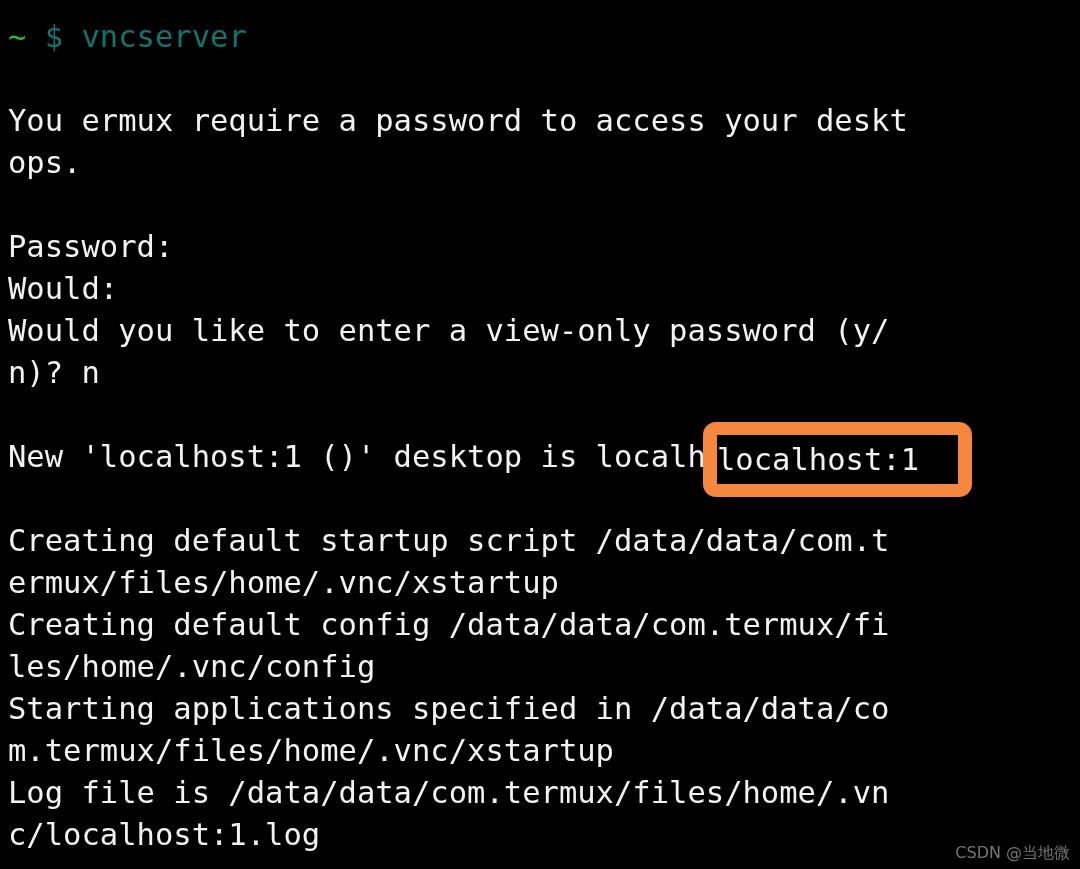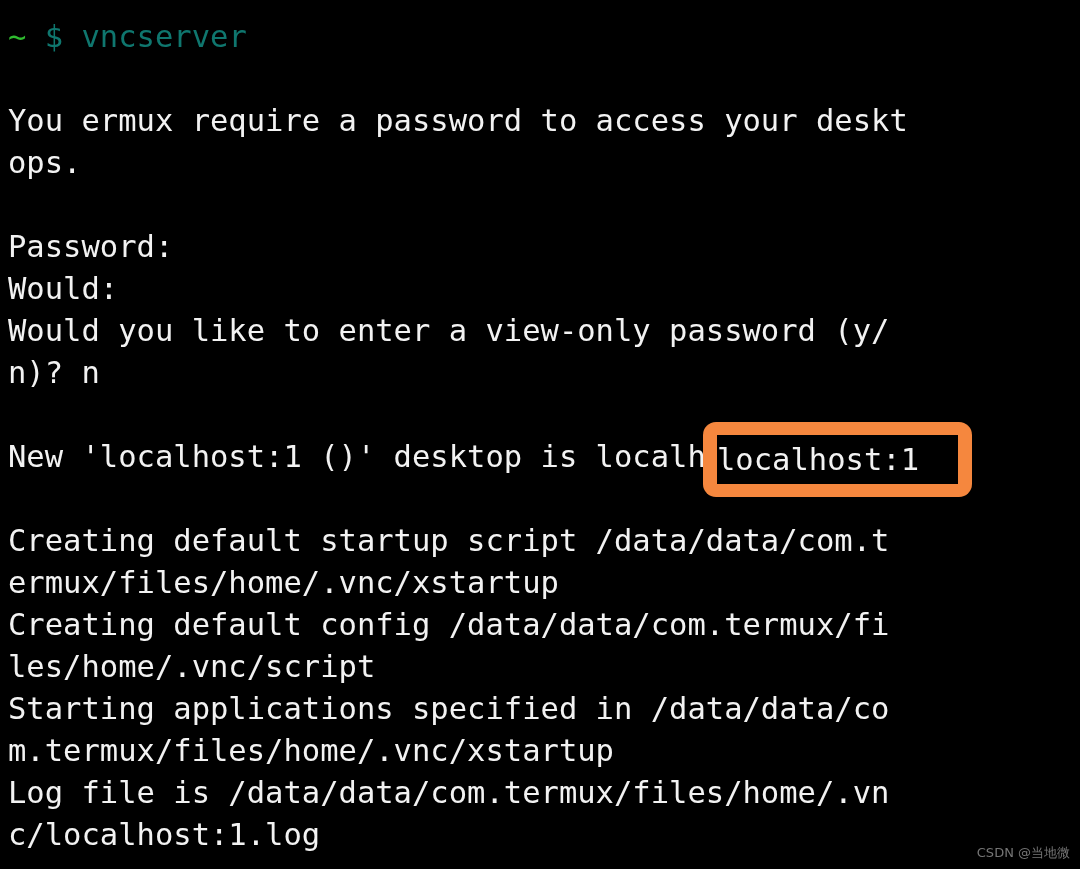--- a/index.html
+++ b/index.html
@@ -78,21 +78,21 @@
     white-space: pre;
     font-family: "DejaVu Sans Mono", "Liberation Mono", monospace;
   }
 
   
   #watermark {
     position: absolute;
     right: 10px;
     bottom: 6px;
     color: #8a8a8a;
-    font-size: 13px;
+    font-size: 16px;
     line-height: 20px;
     font-family: "DejaVu Sans", "Liberation Sans", sans-serif;
     white-space: pre;
     opacity: 0.85;
   }
 </style>
 </head>
 <body>
 
 <div id="terminal">
@@ -108,21 +108,21 @@
     <div class="line">Password:</div>
     <div class="line">Would:</div>
     <div class="line">Would you like to enter a view-only password (y/</div>
     <div class="line">n)? n</div>
     <div class="line blank"></div>
     <div class="line">New 'localhost:1 ()' desktop is localhost:1</div>
     <div class="line blank"></div>
     <div class="line">Creating default startup script /data/data/com.t</div>
     <div class="line">ermux/files/home/.vnc/xstartup</div>
     <div class="line">Creating default config /data/data/com.termux/fi</div>
-    <div class="line">les/home/.vnc/script</div>
+    <div class="line">les/home/.vnc/config</div>
     <div class="line">Starting applications specified in /data/data/co</div>
     <div class="line">m.termux/files/home/.vnc/xstartup</div>
     <div class="line">Log file is /data/data/com.termux/files/home/.vn</div>
     <div class="line">c/localhost:1.log</div>
 
   </div>
 
   <div id="highlight-box">
     <div class="inner">
       <span class="htext">localhost:1</span>

